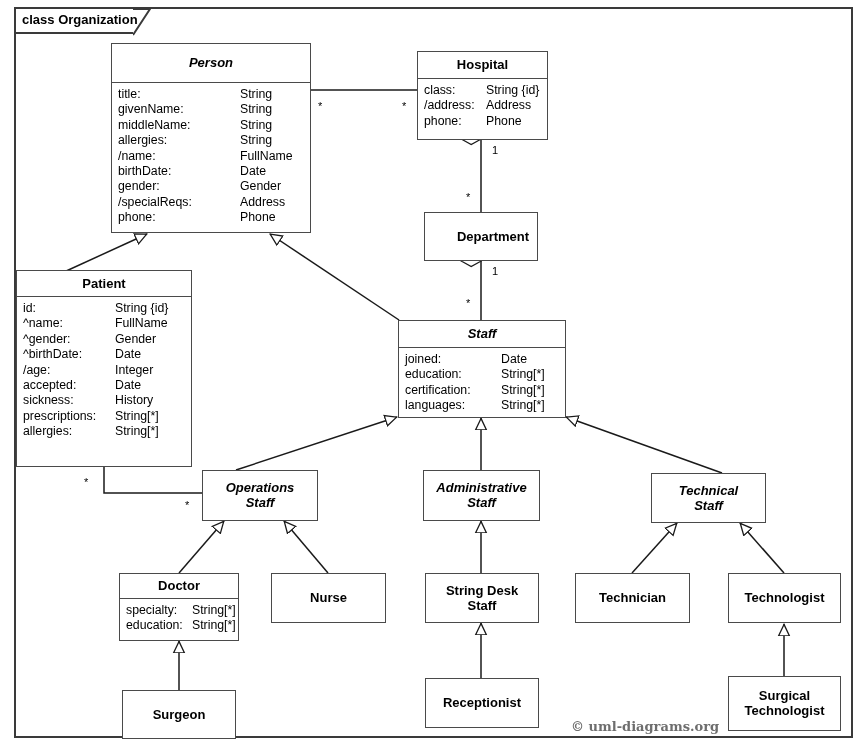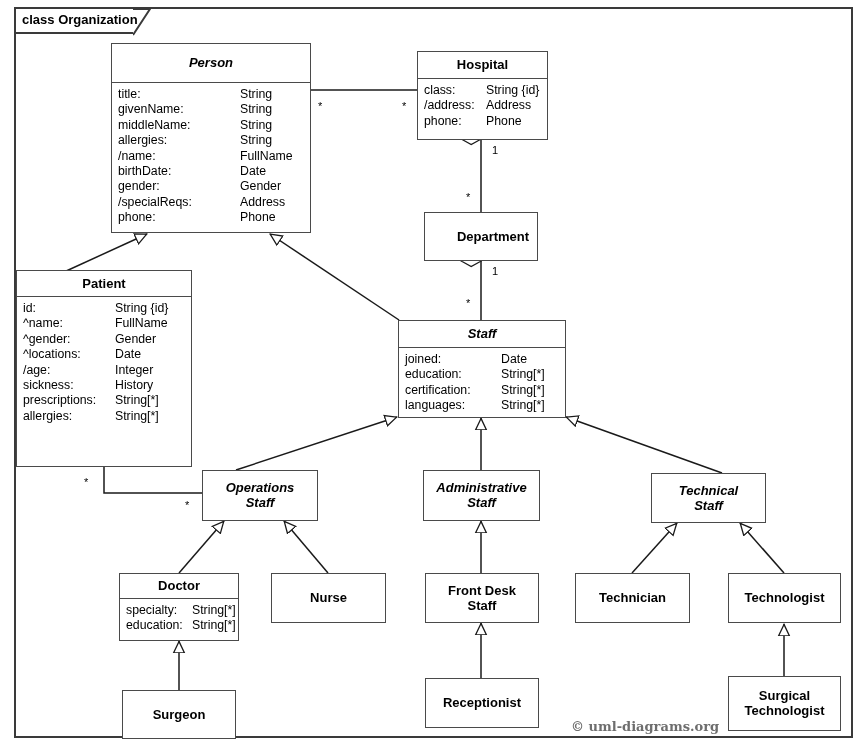--- a/index.html
+++ b/index.html
@@ -145,22 +145,23 @@
     <div class="name" style="height:47px; line-height:47px;">Department</div>
   </div>
 
   <div class="cls" style="left:16px; top:270px; width:176px; height:197px;">
     <div class="name" style="height:25px; line-height:25px;">Patient</div>
     <div class="divider"></div>
     <div class="attrs">
       <span class="attr-row"><span class="an" style="width:92px;">id:</span><span class="at">String {id}</span></span>
       <span class="attr-row"><span class="an" style="width:92px;">^name:</span><span class="at">FullName</span></span>
       <span class="attr-row"><span class="an" style="width:92px;">^gender:</span><span class="at">Gender</span></span>
-      <span class="attr-row"><span class="an" style="width:92px;">^locations:</span><span class="at">Date</span></span>
+      <span class="attr-row"><span class="an" style="width:92px;">^birthDate:</span><span class="at">Date</span></span>
       <span class="attr-row"><span class="an" style="width:92px;">/age:</span><span class="at">Integer</span></span>
+      <span class="attr-row"><span class="an" style="width:92px;">accepted:</span><span class="at">Date</span></span>
       <span class="attr-row"><span class="an" style="width:92px;">sickness:</span><span class="at">History</span></span>
       <span class="attr-row"><span class="an" style="width:92px;">prescriptions:</span><span class="at">String[*]</span></span>
       <span class="attr-row"><span class="an" style="width:92px;">allergies:</span><span class="at">String[*]</span></span>
     </div>
   </div>
 
   <div class="cls" style="left:398px; top:320px; width:168px; height:98px;">
     <div class="name ital" style="height:26px; line-height:26px;">Staff</div>
     <div class="divider"></div>
     <div class="attrs">
@@ -193,21 +194,21 @@
       <span class="attr-row"><span class="an" style="width:66px;">specialty:</span><span class="at">String[*]</span></span>
       <span class="attr-row"><span class="an" style="width:66px;">education:</span><span class="at">String[*]</span></span>
     </div>
   </div>
 
   <div class="cls" style="left:271px; top:573px; width:115px; height:50px;">
     <div class="name" style="height:48px; line-height:48px;">Nurse</div>
   </div>
 
   <div class="cls" style="left:425px; top:573px; width:114px; height:50px;">
-    <div class="name" style="padding-top:9px;">Front Desk
+    <div class="name" style="padding-top:9px;">String Desk
 Staff</div>
   </div>
 
   <div class="cls" style="left:575px; top:573px; width:115px; height:50px;">
     <div class="name" style="height:48px; line-height:48px;">Technician</div>
   </div>
 
   <div class="cls" style="left:728px; top:573px; width:113px; height:50px;">
     <div class="name" style="height:48px; line-height:48px;">Technologist</div>
   </div>

